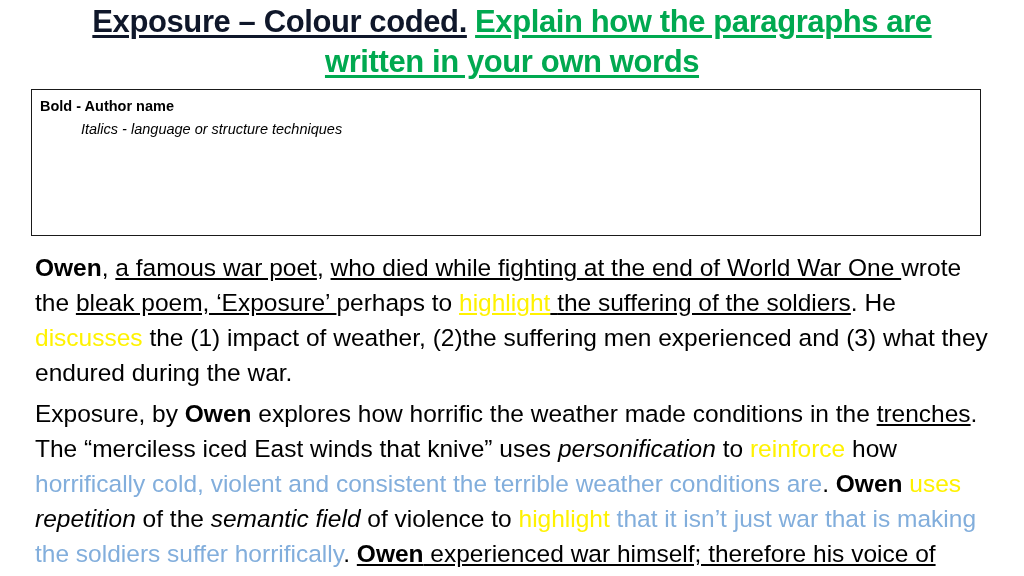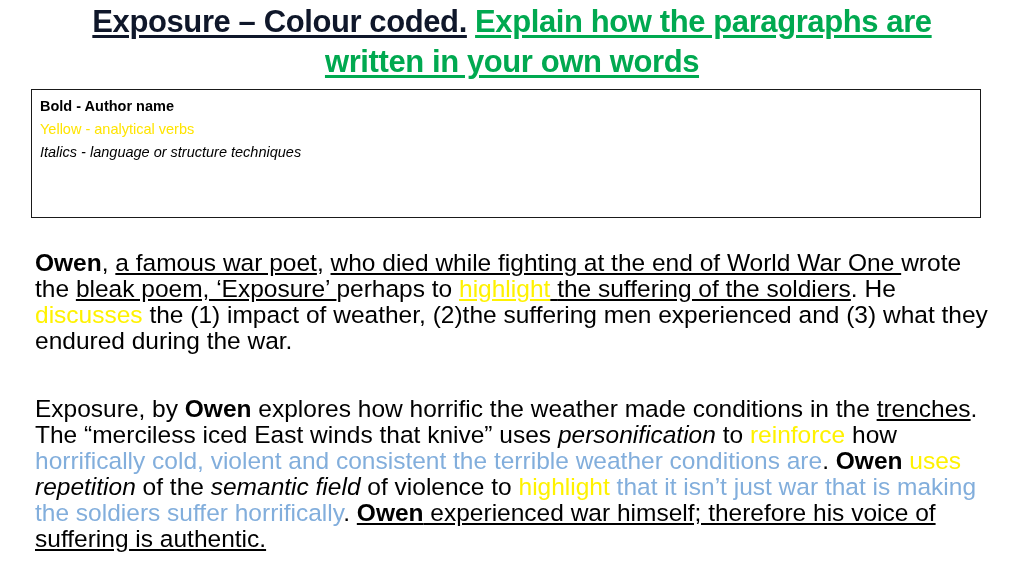--- a/index.html
+++ b/index.html
@@ -32,45 +32,45 @@
   }
   .t-black { color: #0f172a; text-decoration: underline; text-underline-offset: 3px; }
   .t-green { color: #00A950; text-decoration: underline; text-underline-offset: 3px; }
 
   
   .key-box {
     position: absolute;
     left: 31px;
     top: 89px;
     width: 950px;
-    height: 129px;
+    height: 147px;
     border: 1.5px solid #1a1a1a;
     box-sizing: border-box;
     background: #ffffff;
     padding: 5px 0 0 8px;
   }
   .key-line {
     font-size: 14.5px;
     line-height: 23px;
     color: #000000;
     white-space: nowrap;
   }
   .key-bold      { font-weight: bold; }
   .key-underline { text-decoration: underline; text-underline-offset: 2px; }
   .key-yellow    { color: #FFE400; font-weight: normal; }
   .key-blue      { color: #6FA8DC; }
-  .key-italic    { font-style: italic; }
+  .key-italic    { font-style: italic; margin-left: 41px; }
 
   
   .para {
     position: absolute;
     left: 35px;
     width: 955px;
     font-size: 24.5px;
-    line-height: 26px;
+    line-height: 35px;
     color: #000000;
     text-align: left;
   }
   #para-1 { top: 250px; }
   #para-2 { top: 396px; }
 
   .b    { font-weight: bold; }
   .u    { text-decoration: underline; text-underline-offset: 1.5px; }
   .i    { font-style: italic; }
   .ylw  { color: #FFF200; }
@@ -80,23 +80,20 @@
 <body>
 
 <div class="slide-title">
   <span class="t-black">Exposure – Colour coded.</span><span> </span><span class="t-green">Explain how the paragraphs are written in your own words</span>
 </div>
 
 <div class="key-box">
   <div class="key-line">
     <span class="key-bold">Bold</span><span class="key-bold"> - </span><span class="key-bold">Author name</span>
   </div>
-  <div class="key-line key-yellow">
-    <span>Yellow</span><span> - </span><span>analytical verbs</span>
-  </div>
   <div class="key-line key-italic">
     <span>Italics</span><span> - </span><span>language or structure techniques</span>
   </div>
 </div>
 
 <div class="para" id="para-1"><span class="b">Owen</span><span>, </span><span class="u">a famous war poet</span><span>, </span><span class="u">who died while fighting at the end of World War One </span><span>wrote the </span><span class="u">bleak poem, ‘Exposure’ </span><span>perhaps to </span><span class="u ylw">highlight</span><span class="u"> </span><span class="u">the suffering of the soldiers</span><span>. He </span><span class="ylw">discusses</span><span> the (1) impact of  weather, (2)the suffering men experienced and (3) what they endured during the war.</span></div>
 
 <div class="para" id="para-2"><span>Exposure, by </span><span class="b">Owen</span><span> explores how horrific the weather made conditions in the </span><span class="u">trenches</span><span>. The “merciless iced East winds that knive” uses </span><span class="i">personification</span><span> to </span><span class="ylw">reinforce</span><span> how </span><span class="blu">horrifically cold, violent and consistent the terrible weather conditions are</span><span>. </span><span class="b">Owen</span><span> </span><span class="ylw">uses</span><span> </span><span class="i">repetition</span><span> of the </span><span class="i">semantic field</span><span> of violence to </span><span class="ylw">highlight</span><span> </span><span class="blu">that it isn’t just war that is making the soldiers suffer horrifically</span><span>. </span><span class="b u">Owen</span><span class="u"> experienced war himself; therefore his voice of suffering is authentic.</span></div>
 
 </body></html>

